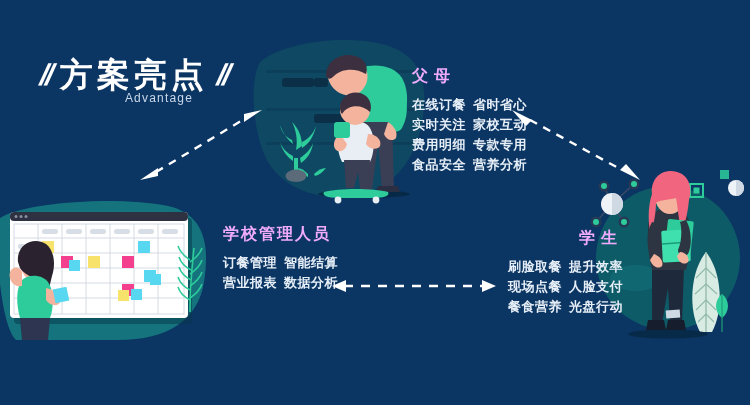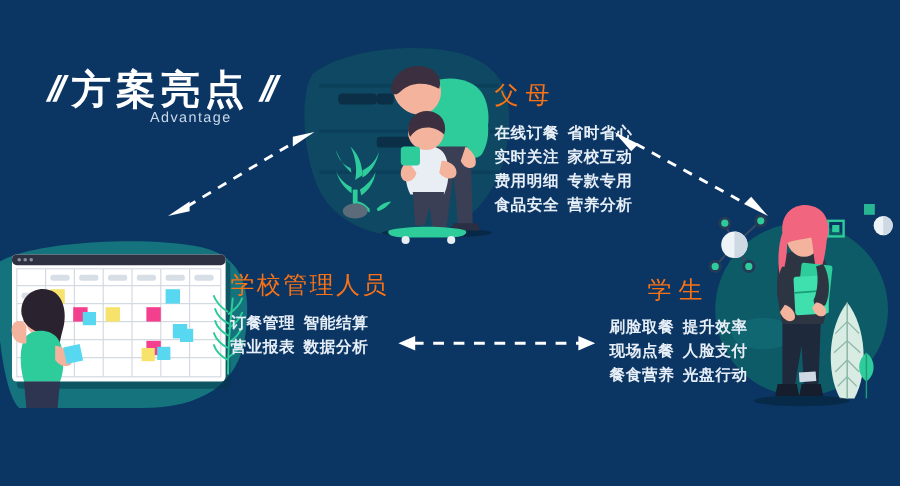--- a/index.html
+++ b/index.html
@@ -24,35 +24,35 @@
     line-height:1;font-family:"DejaVu Sans","Liberation Sans",sans-serif;
   }
   .subtitle{
     color:#c9d8ea;font-size:12px;letter-spacing:1.2px;
     text-align:center;margin-top:0;padding-left:18px;
   }
 
   
   .group{position:absolute;}
   .group-heading{
-    color:#f97316;font-size:20px;font-weight:400;letter-spacing:3px;
+    color:#f0abfc;font-size:16px;font-weight:700;letter-spacing:3px;
     margin-bottom:8px;font-family:"DejaVu Sans","Liberation Sans",sans-serif;
   }
   .group-line{
     color:#e6eef7;font-size:13px;letter-spacing:0.5px;line-height:20px;
     white-space:nowrap;
     font-weight:bold;
   }
   .group-line .gap{display:inline-block;width:7px;}
 
   #parent-group{left:412px;top:66px;}
   #parent-group .group-heading{letter-spacing:6px;}
-  #school-group{left:192px;top:224px;}
+  #school-group{left:223px;top:224px;}
   #school-group .group-heading{letter-spacing:2px;}
-  #student-group{left:508px;top:228px;text-align:center;}
+  #student-group{left:508px;top:228px;text-align:right;}
   #student-group .group-heading{letter-spacing:6px;}
 
   
   .arrow-svg{position:absolute;overflow:visible;}
   #arrow-parent-school{left:138px;top:108px;}
   #arrow-parent-student{left:508px;top:108px;}
   #arrow-school-student{left:330px;top:278px;}
 
   
   #illu-parent{position:absolute;left:252px;top:22px;width:175px;height:185px;}

